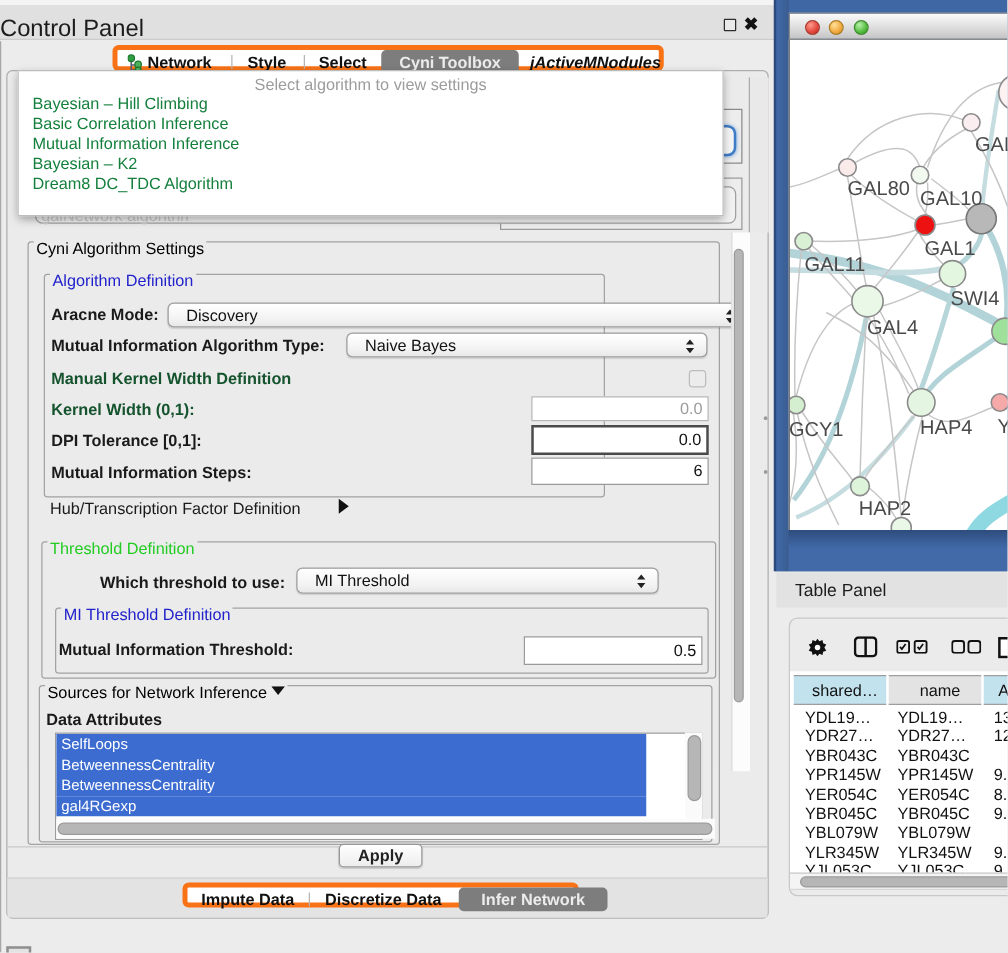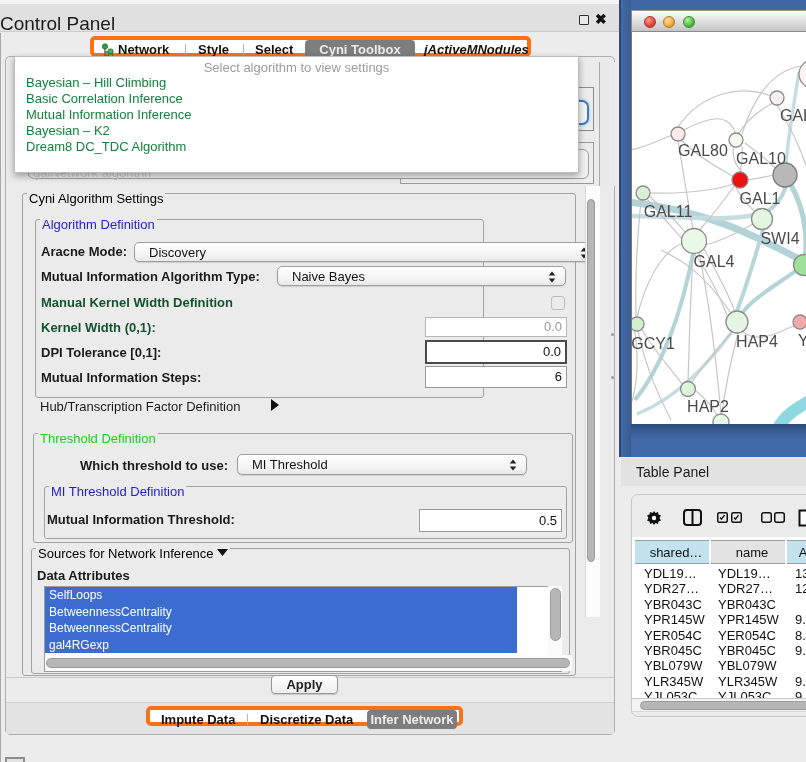--- a/index.html
+++ b/index.html
@@ -196,21 +196,21 @@
 <div class="abs thumb" style="left:587px; top:199px; width:8px; height:363px;"></div>
 
 <div class="abs" style="left:6px; top:677px; width:608px; height:1px; background:#c9c9c9;"></div>
 <div id="applybtn" class="abs">Apply</div>
 
 <div class="abs" style="left:6px; top:702px; width:608px; height:32px; background:#e3e3e3; border-top:1px solid #d0d0d0;"></div>
 <div id="bottabs" class="tabbar abs">
   <div class="tab" style="left:11px;">Impute Data</div>
   <div class="sep" style="left:97px;"></div>
   <div class="tab" style="left:110px;">Discretize Data</div>
-  <div class="sel" style="left:217px; width:90px;">Infer Network</div>
+  <div class="sel" style="left:217px; width:119px;">Infer Network</div>
 </div>
 
 <div class="abs" style="left:5px; top:757px; width:20px; height:20px; border:2px solid #8e8e8e; background:#e3e3e3;"></div>
 
 <div class="abs" style="left:611px; top:333px; width:3px; height:3px; background:#9a9a9a; border-radius:50%;"></div>
 <div class="abs" style="left:611px; top:376px; width:3px; height:3px; background:#9a9a9a; border-radius:50%;"></div>
 
 <div id="desktop" class="abs"></div>
 <div class="abs" style="left:621px; top:0; width:10px; height:457px; background:linear-gradient(90deg, #426aa9, #3a5c90);"></div>
 <div class="abs" style="left:631px; top:424px; width:175px; height:33px; background:linear-gradient(#2e4c7d, #426aa9 45%, #426aa9);"></div>

